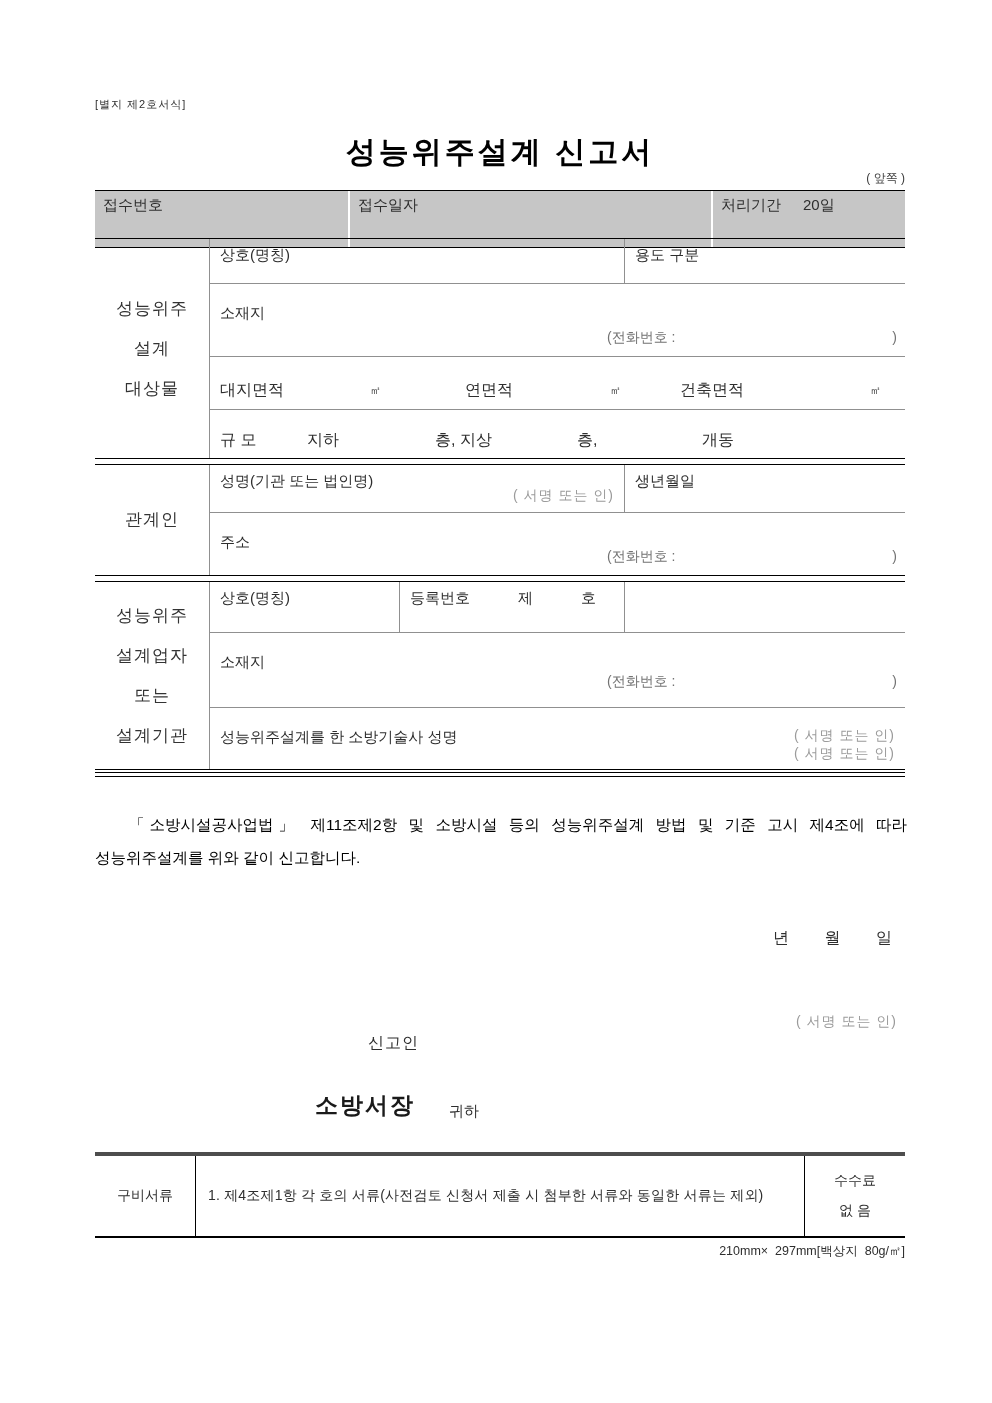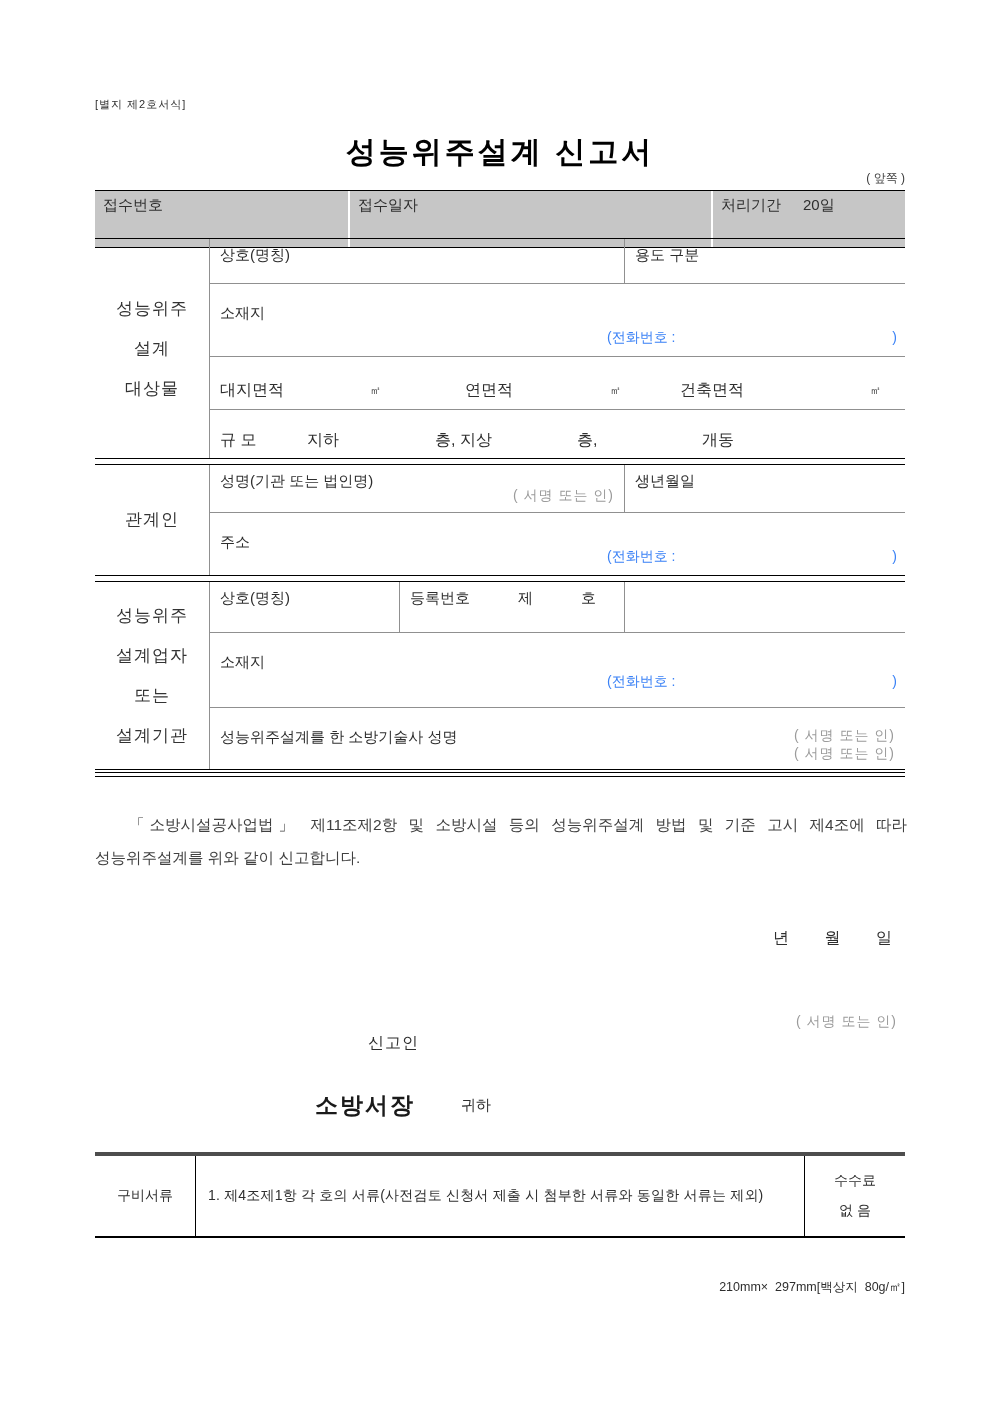--- a/index.html
+++ b/index.html
@@ -31,46 +31,46 @@
   .label-col {
     width:115px; border-right:1px solid #909090;
     display:flex; flex-direction:column; justify-content:center; align-items:center;
     font-size:17px; color:#333; line-height:40px; letter-spacing:1px;
   }
   .rows-col { flex:1; display:flex; flex-direction:column;gap:13px; }
   .trow { position:relative; display:flex; border-bottom:1px solid #909090; }
   .trow:last-child { border-bottom:none; }
   .tcell { position:relative; padding:7px 10px; font-size:15px; }
   .brd-r { border-right:1px solid #909090; }
-  .phone-line { position:absolute; bottom:9px; right:8px; width:290px; display:flex; justify-content:space-between; font-size:14px; color:#3b82f6; }
+  .phone-line { position:absolute; bottom:9px; right:8px; width:290px; display:flex; justify-content:space-between; font-size:14px; color:#737373; }
   .sign-note { position:absolute; right:10px; bottom:7px; color:#9b9b9b; font-size:14px; letter-spacing:1px; }
   .sqm { font-size:11px; }
   .mid { position:absolute; top:50%; transform:translateY(-50%); white-space:pre; }
 
   .dbl-rule { width:100%; height:7px; border-top:1.2px solid #000; border-bottom:1.2px solid #000; background:#fff; }
   .table-bottom { border-top:1.5px solid #000; }
   .dbl-after { left:95px; top:772px; width:810px; height:5px; border-top:1.2px solid #000; border-bottom:1.2px solid #000; }
 
   
-  .para { left:95px; top:808px; width:812px; font-size:15.5px; line-height:33px; color:#404040; }
+  .para { left:95px; top:808px; width:812px; font-size:15.5px; line-height:33px; color:#000000; }
   .para-l1 { text-align:justify; text-align-last:justify; padding-left:34px; word-spacing:2px; }
   .date-line { right:100px; top:928px; font-size:16px; white-space:pre; }
   .applicant { left:368px; top:1013px; font-size:16px; letter-spacing:1px;margin-top:20px; }
   .applicant-sign { right:95px; top:1013px; color:#9b9b9b; font-size:14px; letter-spacing:1px; }
-  .recipient-line { left:315px; top:1090px; display:flex; align-items:center; gap:46px; }
+  .recipient-line { left:315px; top:1090px; display:flex; align-items:flex-end; gap:34px; }
   .recipient { font-size:23px; font-weight:bold; color:#1a1a1a; letter-spacing:2px; }
   .recipient-suffix { font-size:15px; }
 
   
   .bottom-rule { left:95px; top:1152px; width:810px; height:4px; background:#4d4d4d; }
   .bottom-table { left:95px; top:1156px; width:810px; height:82px; border-bottom:2px solid #000; display:flex; }
   .bt-docs-label { width:100px; display:flex; align-items:center; justify-content:center; font-size:14px; }
   .bt-docs { width:610px; border-left:1.2px solid #000; border-right:1.2px solid #000; display:flex; align-items:center; padding:4px 12px; font-size:14px; letter-spacing:0.2px; }
   .bt-fee { flex:1; display:flex; flex-direction:column; align-items:center; justify-content:center; gap:12px; font-size:14px; }
-  .paper-note { right:87px; top:1243px; font-size:12.5px; white-space:pre;margin-top:36px; }
+  .paper-note { right:87px; top:1243px; font-size:12.5px; white-space:pre; }
 </style>
 </head>
 <body>
 
 <div class="page">
 
   <div class="abs form-code">[별지 제2호서식]</div>
   <div class="abs title">성능위주설계 신고서</div>
   <div class="abs side-note">( 앞쪽 )</div>
 

